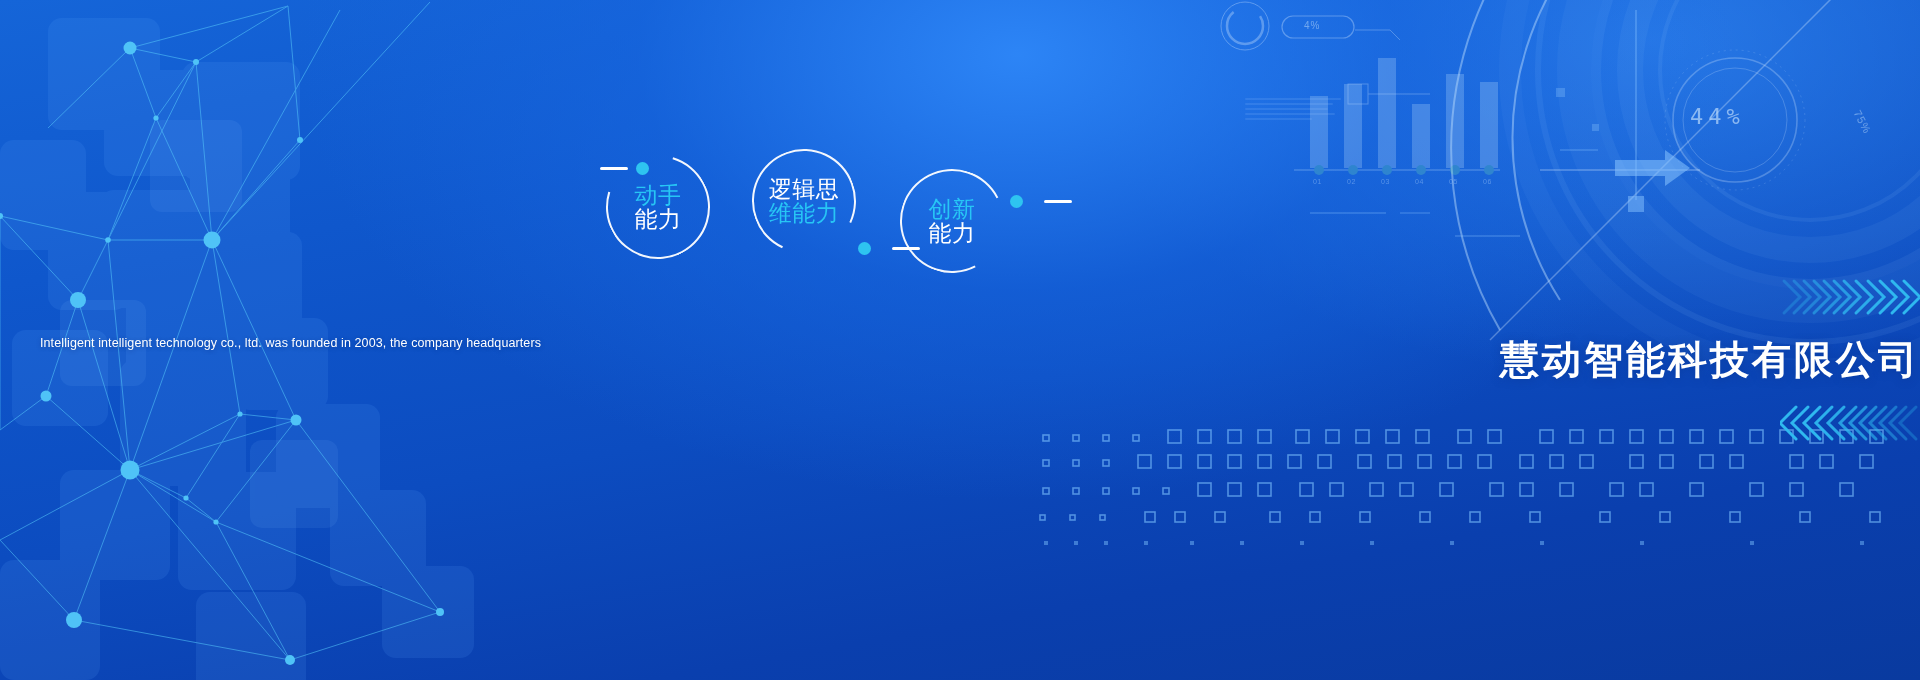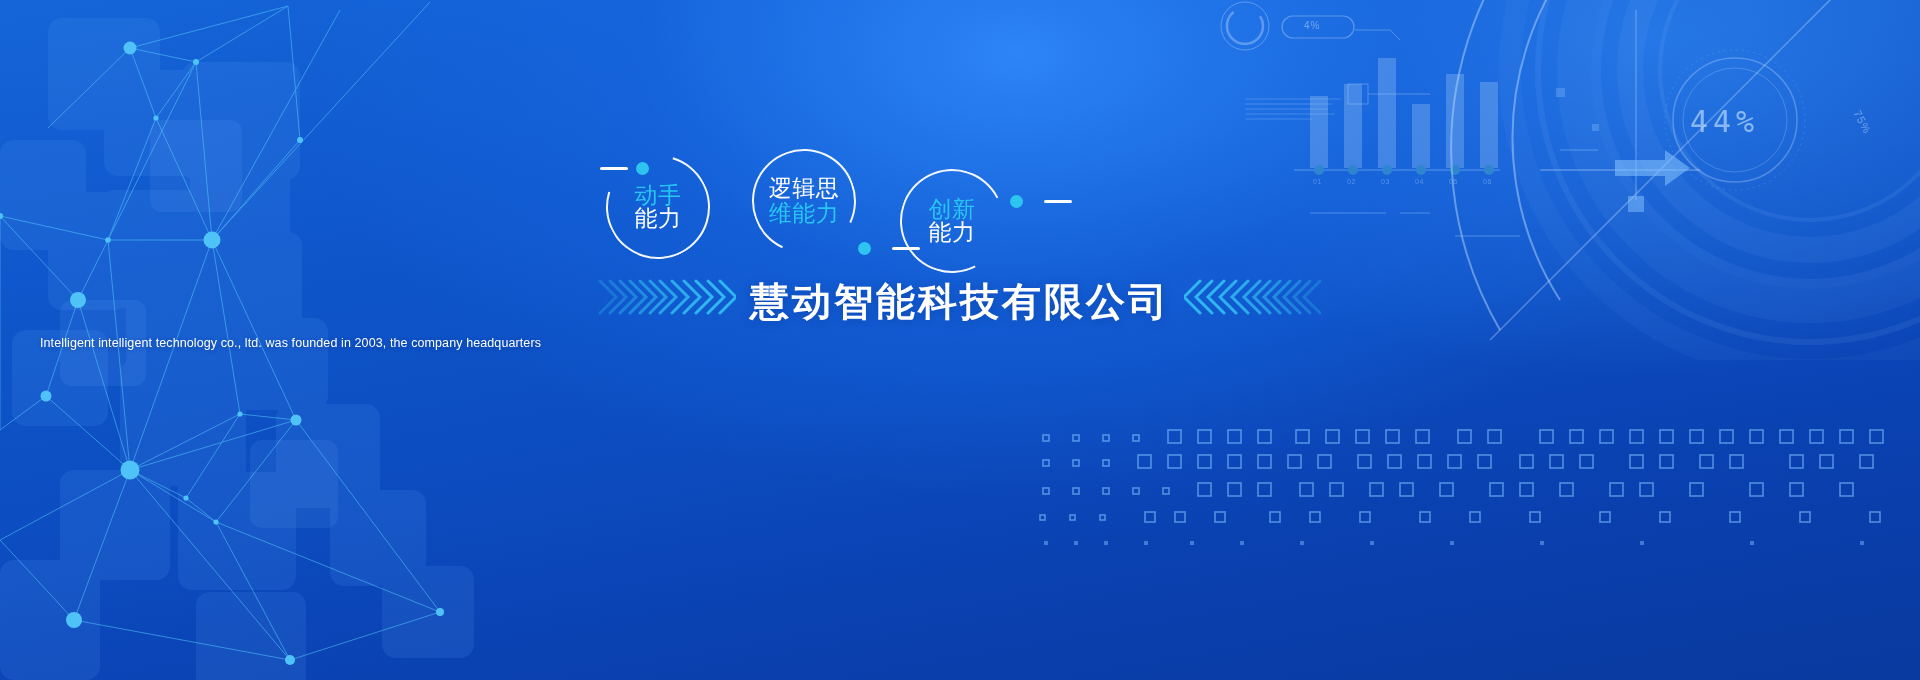--- a/index.html
+++ b/index.html
@@ -28,60 +28,60 @@
   }
   .badge .ring.gap1 { border-top-color:transparent; transform:rotate(-28deg); }
   .badge .ring.gap2 { border-bottom-color:transparent; transform:rotate(-20deg); }
   .badge .ring.gap3 { border-right-color:transparent; transform:rotate(18deg); }
   .badge .txt {
     position:absolute; inset:0; display:flex; flex-direction:column;
     align-items:center; justify-content:center; line-height:1.06;
   }
   .badge .l1, .badge .l2 { font-size:23px; letter-spacing:0.5px; white-space:nowrap; }
   .c-cyan { color:#27c6f5; }
-  .c-white { color:#ffffff;font-family:Liberation Serif, serif; }
+  .c-white { color:#ffffff; }
 
   .dot { position:absolute; width:13px; height:13px; border-radius:50%; background:#2ec4f0; }
   .dash { position:absolute; width:28px; height:3px; background:#ffffff; border-radius:2px; }
 
   #b1 { left:6px;  top:10px; }
   #b2 { left:152px; top:4px; }
   #b3 { left:300px; top:24px; }
 
   #d1 { left:36px; top:17px; }
   #dl1 { left:0px; top:22px; }
   #d2 { left:258px; top:97px; }
   #dl2 { left:292px; top:102px; }
   #d3 { left:410px; top:50px; }
   #dl3 { left:444px; top:55px; }
 
   
   .title-row {
     position:absolute; left:0; top:275px; width:1920px;
-    display:flex; align-items:flex-start; justify-content:center; gap:14px;
+    display:flex; align-items:flex-end; justify-content:center; gap:14px;flex-direction:column;
   }
   .title-main {
     color:#ffffff; font-size:39px; font-weight:700; letter-spacing:3px;
     white-space:nowrap; text-shadow:0 1px 10px rgba(0,40,120,0.35);
   }
   .chev { display:block; }
 
   
   .para {
     position:absolute; left:0; top:332px; width:1636px;
     text-align:left; color:#ffffff; font-size:12.5px;
     line-height:1.85; letter-spacing:0.1px;
     text-shadow:0 1px 4px rgba(0,30,90,0.35);
     padding-left:40px;
   }
   .para div { white-space:nowrap; }
 
   .gauge-num {
     position:absolute; color:rgba(205,230,255,0.62);
-    font-size:30px; letter-spacing:5px; font-family:"DejaVu Sans Mono","Liberation Mono",monospace;
+    font-size:22px; letter-spacing:5px; font-family:"DejaVu Sans Mono","Liberation Mono",monospace;
   }
   .pct90 {
     position:absolute; color:rgba(210,234,255,0.45); font-size:10px; letter-spacing:1px;
   }
   .barlabels { position:absolute; color:rgba(180,215,255,0.40); font-size:7px; letter-spacing:0.5px; }
   .rot75 {
     position:absolute; color:rgba(200,228,255,0.45); font-size:11px;
     transform:rotate(62deg); transform-origin:left top; letter-spacing:1px;
   }
   .microtext { position:absolute; width:96px; }

